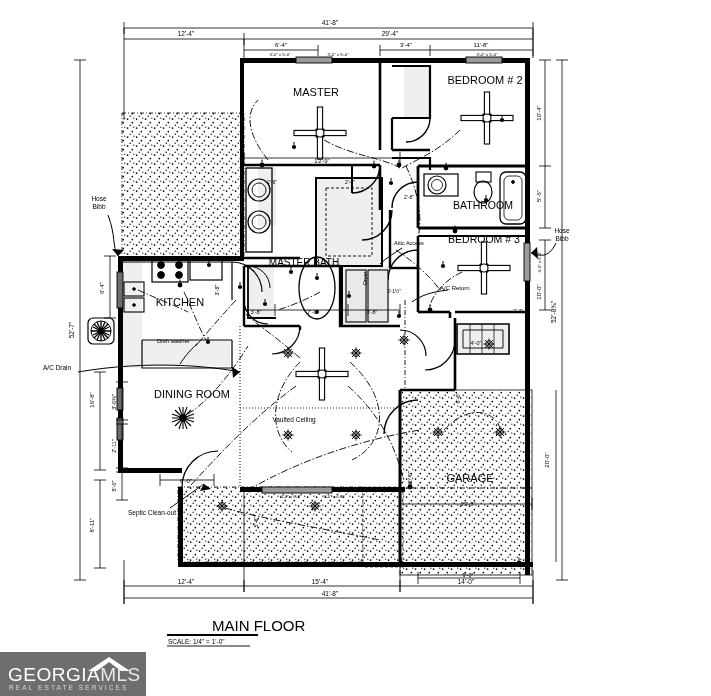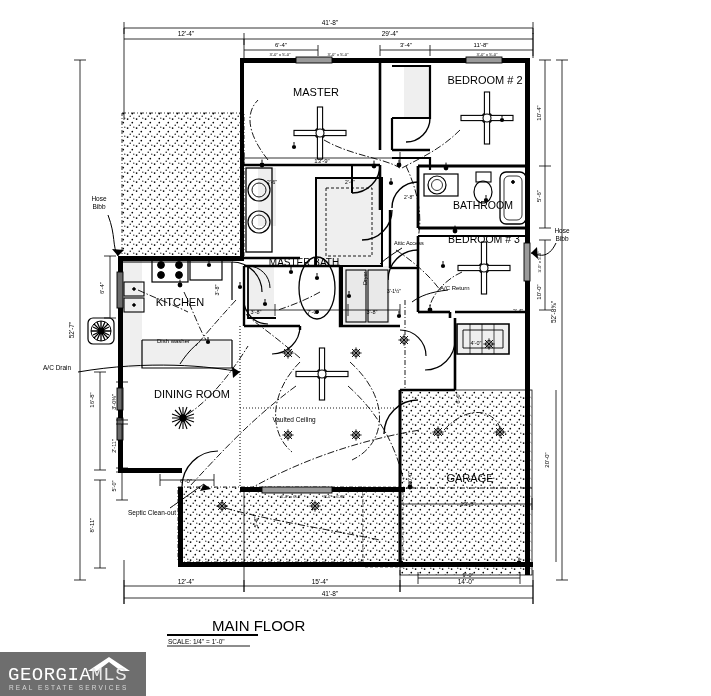--- a/index.html
+++ b/index.html
@@ -4,21 +4,21 @@
 <style>
   html,body{margin:0;padding:0;background:#ffffff;}
   body{width:711px;height:696px;font-family:"Liberation Sans",sans-serif;overflow:hidden;}
   #sheet{position:relative;width:711px;height:696px;background:#fff;}
   svg{display:block;}
   .rmlabel{font-family:"Liberation Sans",sans-serif;font-weight:400;fill:#000;}
   .dim{font-family:"Liberation Sans",sans-serif;fill:#000;}
   .note{font-family:"Liberation Sans",sans-serif;fill:#000;}
   .logoband{position:absolute;left:0;top:652px;width:146px;height:44px;background:#6e6e6e;}
   .logotxt{position:absolute;left:8px;top:664px;width:140px;color:#fff;
-    font-family:Liberation Mono, monospace;font-size:19px;letter-spacing:0.5px;font-weight:400;}
+    font-family:Liberation Sans, sans-serif;font-size:19px;letter-spacing:0.5px;font-weight:400;}
   .logotxt .b{color:#e8e8e8;}
   .logosub{position:absolute;left:9px;top:684px;color:#d8d8d8;
     font-family:"Liberation Sans",sans-serif;font-size:6.5px;letter-spacing:2.1px;}
   .logoroof{position:absolute;left:86px;top:656px;width:46px;height:16px;}
 </style>
 </head>
 <body>
 
 <div id="sheet">
 

